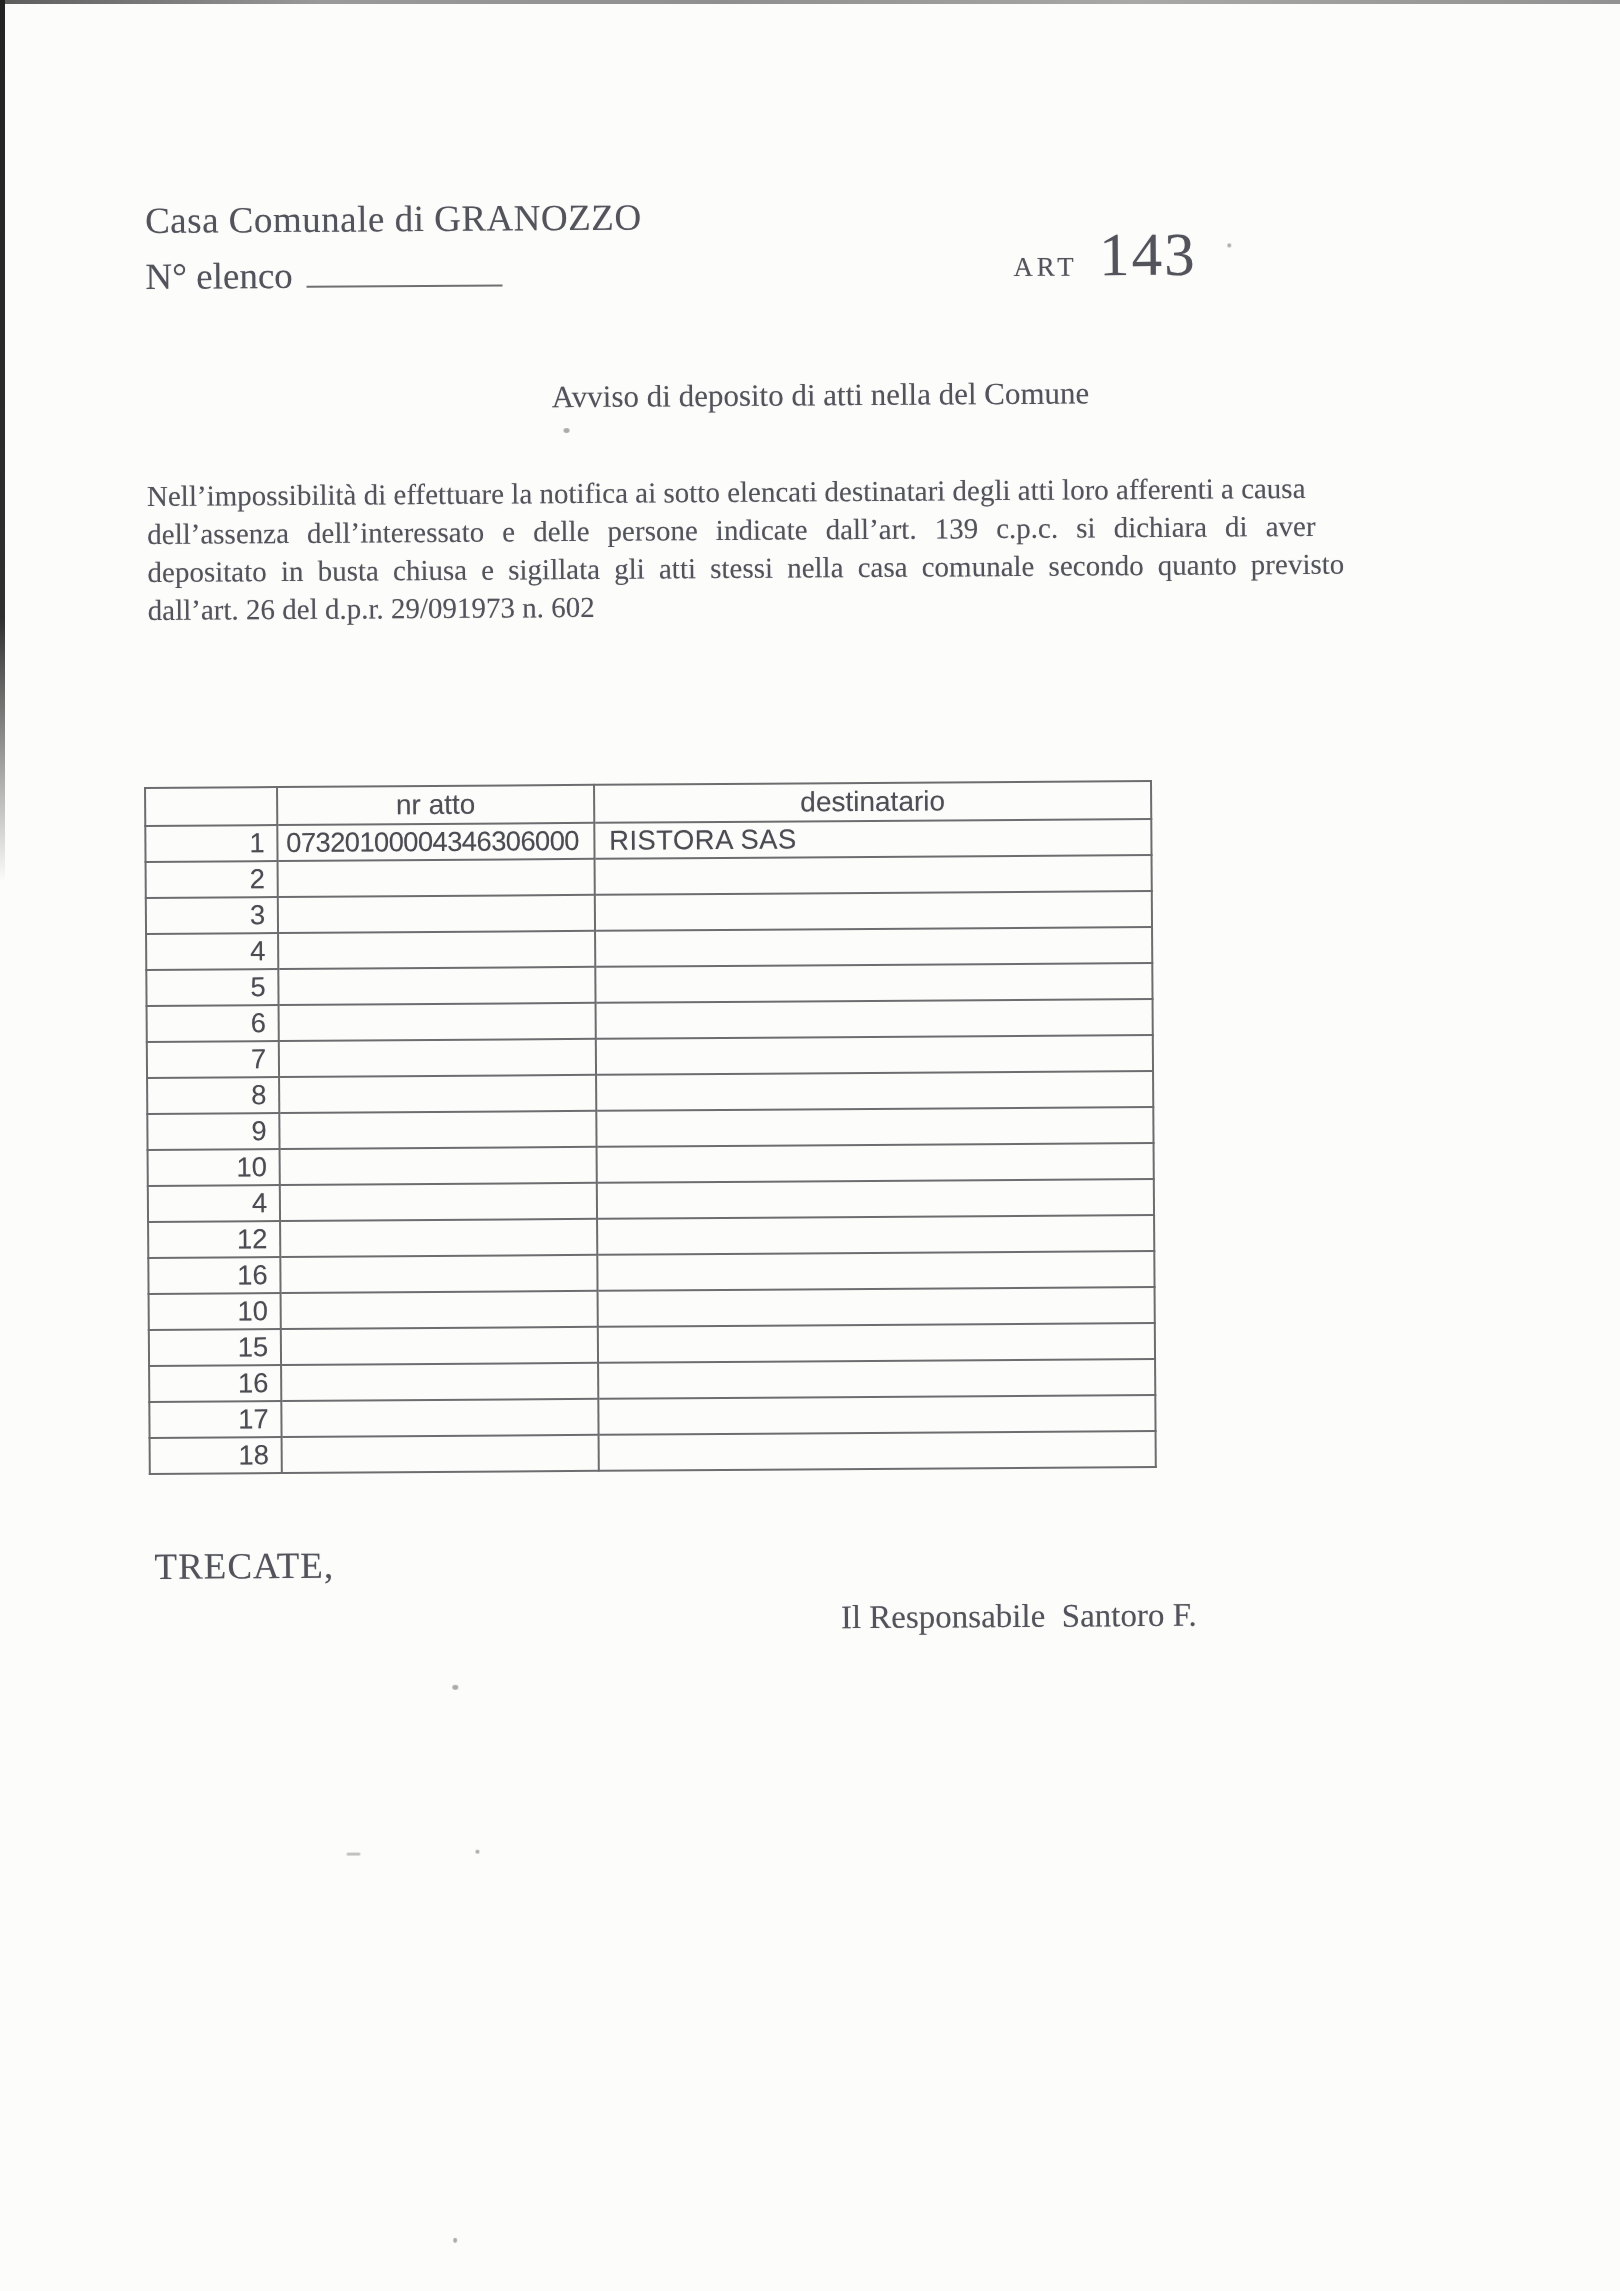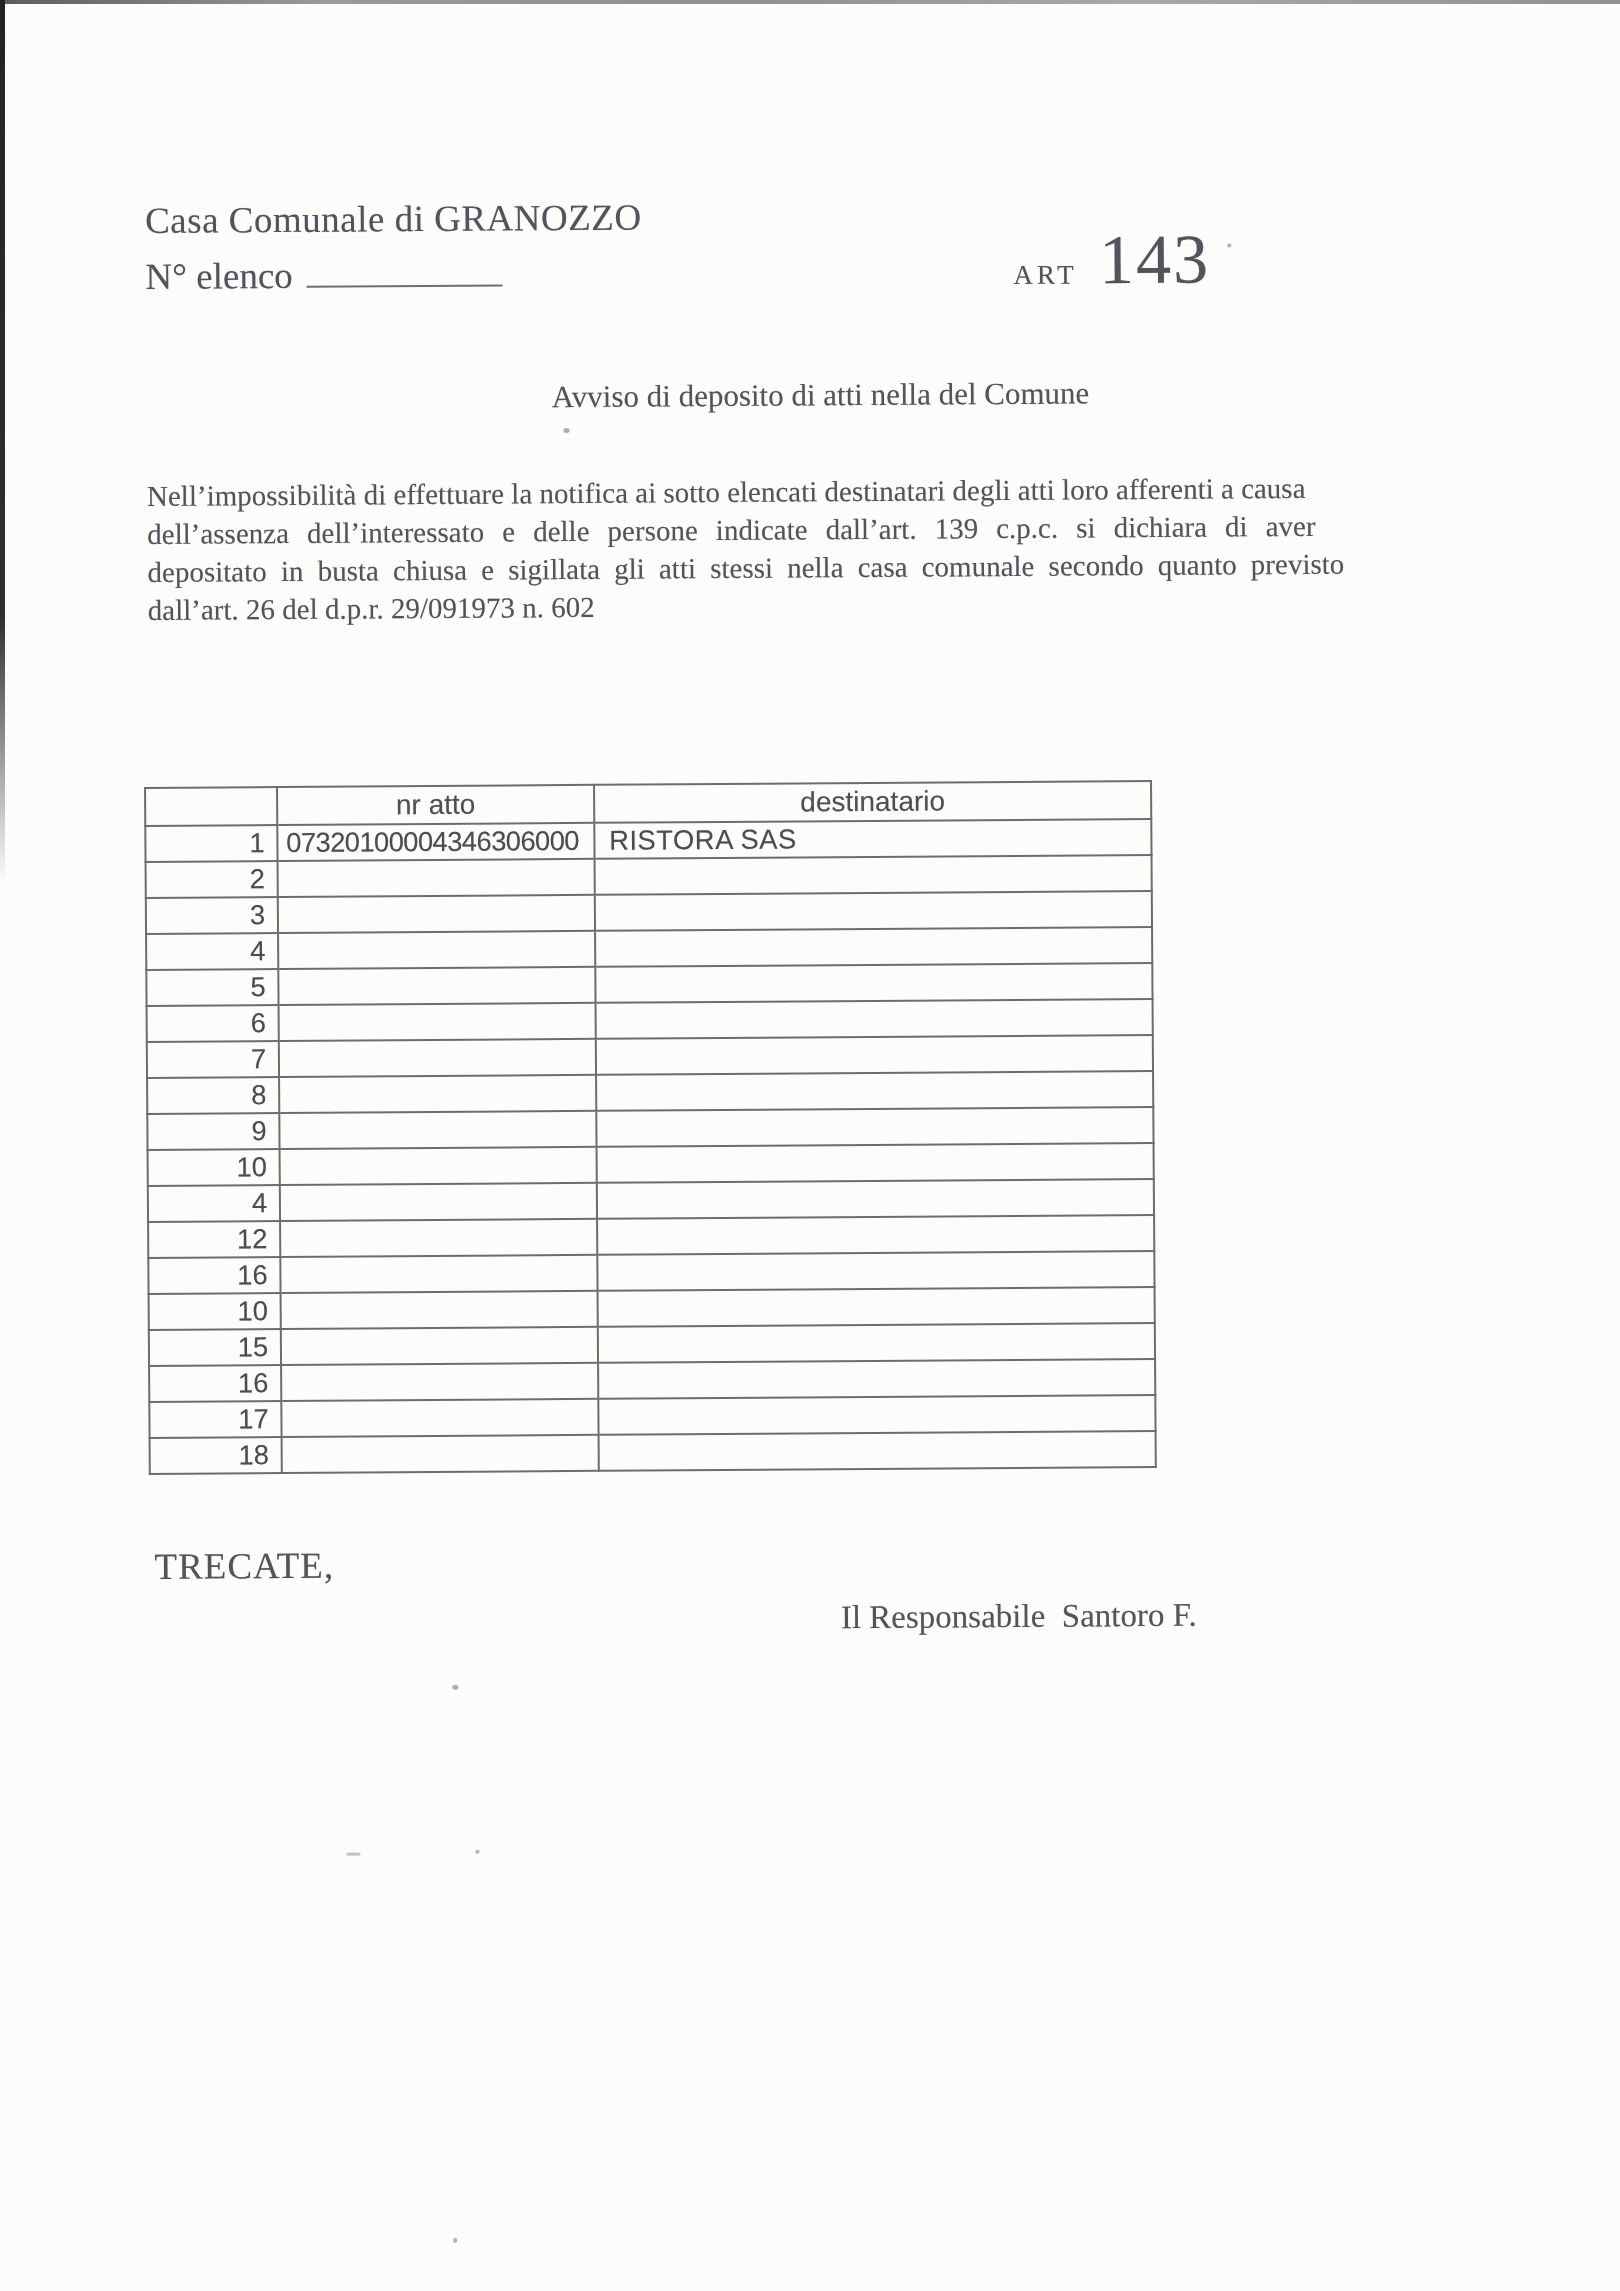--- a/index.html
+++ b/index.html
@@ -43,21 +43,21 @@
   .blank-line{
     display:inline-block;width:196px;height:33px;
     border-bottom:2.9px solid #6f6f72;
     margin-left:13.7px;vertical-align:baseline;
   }
   .art-block{
     position:absolute;left:1017px;top:227px;
     display:flex;align-items:baseline;gap:21.6px;
   }
   .art-label{font-size:27px;letter-spacing:3.9px;}
-  .art-number{font-size:70px;letter-spacing:2px;}
+  .art-number{font-size:61px;letter-spacing:2px;}
   .doc-title{
     position:absolute;left:149px;top:382px;width:1321px;
     text-align:center;text-indent:27.4px;
     font-size:31px;
   }
   .body-par{
     position:absolute;left:149px;top:477px;width:1321px;
     font-size:29px;line-height:38px;
   }
   .body-par .line{white-space:nowrap;}

